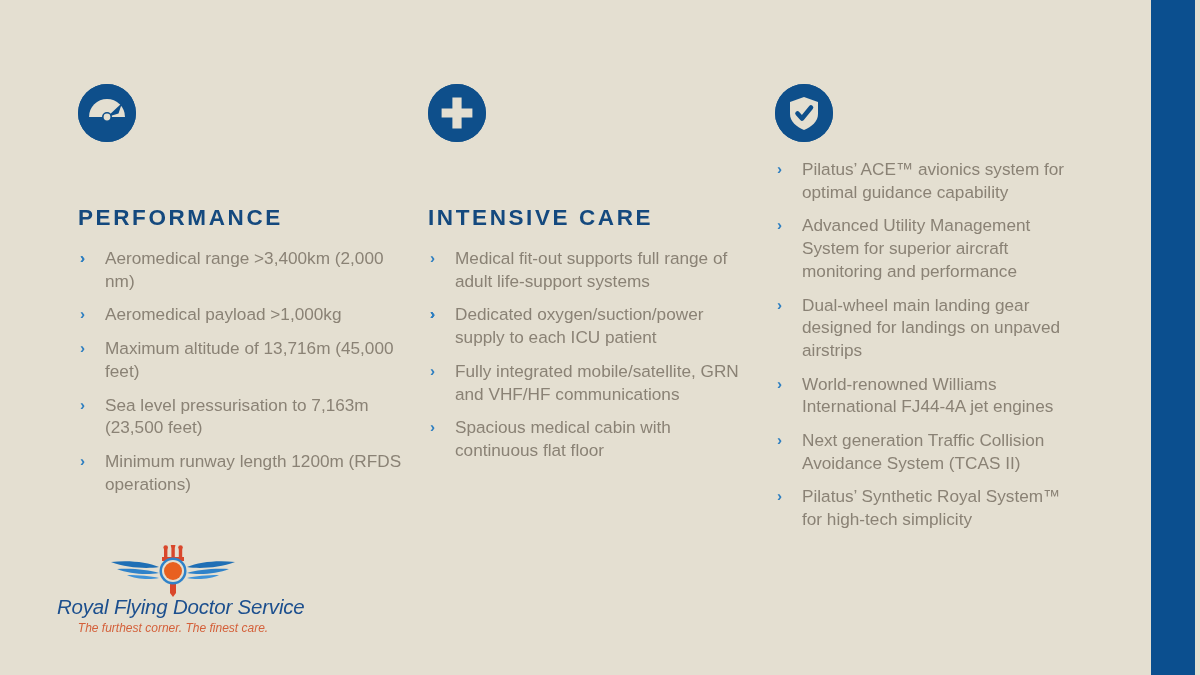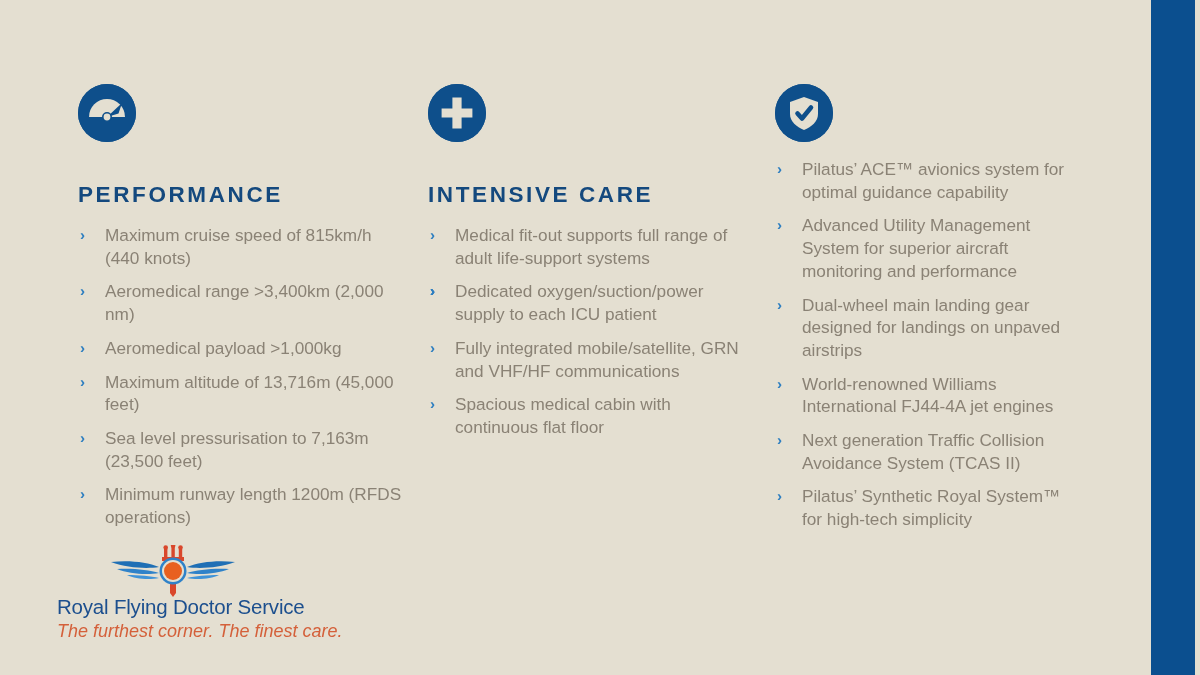--- a/index.html
+++ b/index.html
@@ -57,21 +57,21 @@
     width: 58px;
     height: 58px;
     border-radius: 50%;
     background: #0e4f8b;
     display: block;
     position: relative;
   }
   .icon-circle svg { display: block; }
 
   .heading {
-    margin: 40px 0 0 0;
+    margin: 63px 0 0 0;
     font-size: 22.5px;
     font-weight: bold;
     letter-spacing: 2.6px;
     color: #14497e;
     font-family: "Liberation Sans", sans-serif;
     white-space: nowrap;
   }
 
   ul.bullets {
     list-style: none;
@@ -116,28 +116,29 @@
     position: absolute;
     left: 0;
     top: 50px;
     width: 232px;
     text-align: center;
     font-size: 20.5px;
     color: #1c4f8e;
     font-family: "Liberation Sans", sans-serif;
     letter-spacing: -0.2px;
     white-space: nowrap;
+    font-style: italic;
   }
   .logo-tag {
     position: absolute;
     left: 0;
     top: 76px;
     width: 232px;
     text-align: center;
-    font-size: 18px;
+    font-size: 12px;
     color: #d4603a;
     font-family: "Liberation Sans", sans-serif;
     font-style: italic;
     white-space: nowrap;
   }
 </style>
 </head>
 <body>
 
 <div class="slide">
@@ -152,21 +153,21 @@
         <svg width="58" height="58" viewBox="0 0 58 58">
           <circle cx="29" cy="29" r="29" fill="#0e4f8b"></circle>
           <path d="M11 33 A18 18 0 0 1 47 33 Z" fill="#e4dfd1"></path>
           <path d="M11 33 A18 18 0 0 1 47 33" fill="none" stroke="#0e4f8b" stroke-width="0"></path>
           <path d="M29 33 L44 19 L40.5 29.5 Z" fill="#0e4f8b"></path>
           <circle cx="29" cy="33" r="4.2" fill="#e4dfd1" stroke="#0e4f8b" stroke-width="1.6"></circle>
         </svg>
       </span>
       <div class="heading">PERFORMANCE</div>
       <ul class="bullets">
-        <li><span class="chev">›</span><span>Maximum cruise speed of 815km/h (440 knots)</span></li>
+        <li><span class="chev">›</span></li>
         <li><span class="chev">›</span><span>Aeromedical range &gt;3,400km (2,000 nm)</span></li>
         <li><span class="chev">›</span><span>Aeromedical payload &gt;1,000kg</span></li>
         <li><span class="chev">›</span><span>Maximum altitude of 13,716m (45,000 feet)</span></li>
         <li><span class="chev">›</span><span>Sea level pressurisation to 7,163m (23,500 feet)</span></li>
         <li><span class="chev">›</span><span>Minimum runway length 1200m (RFDS operations)</span></li>
       </ul>
     </div>
 
     <div class="col col-2">
       <span class="icon-circle">

